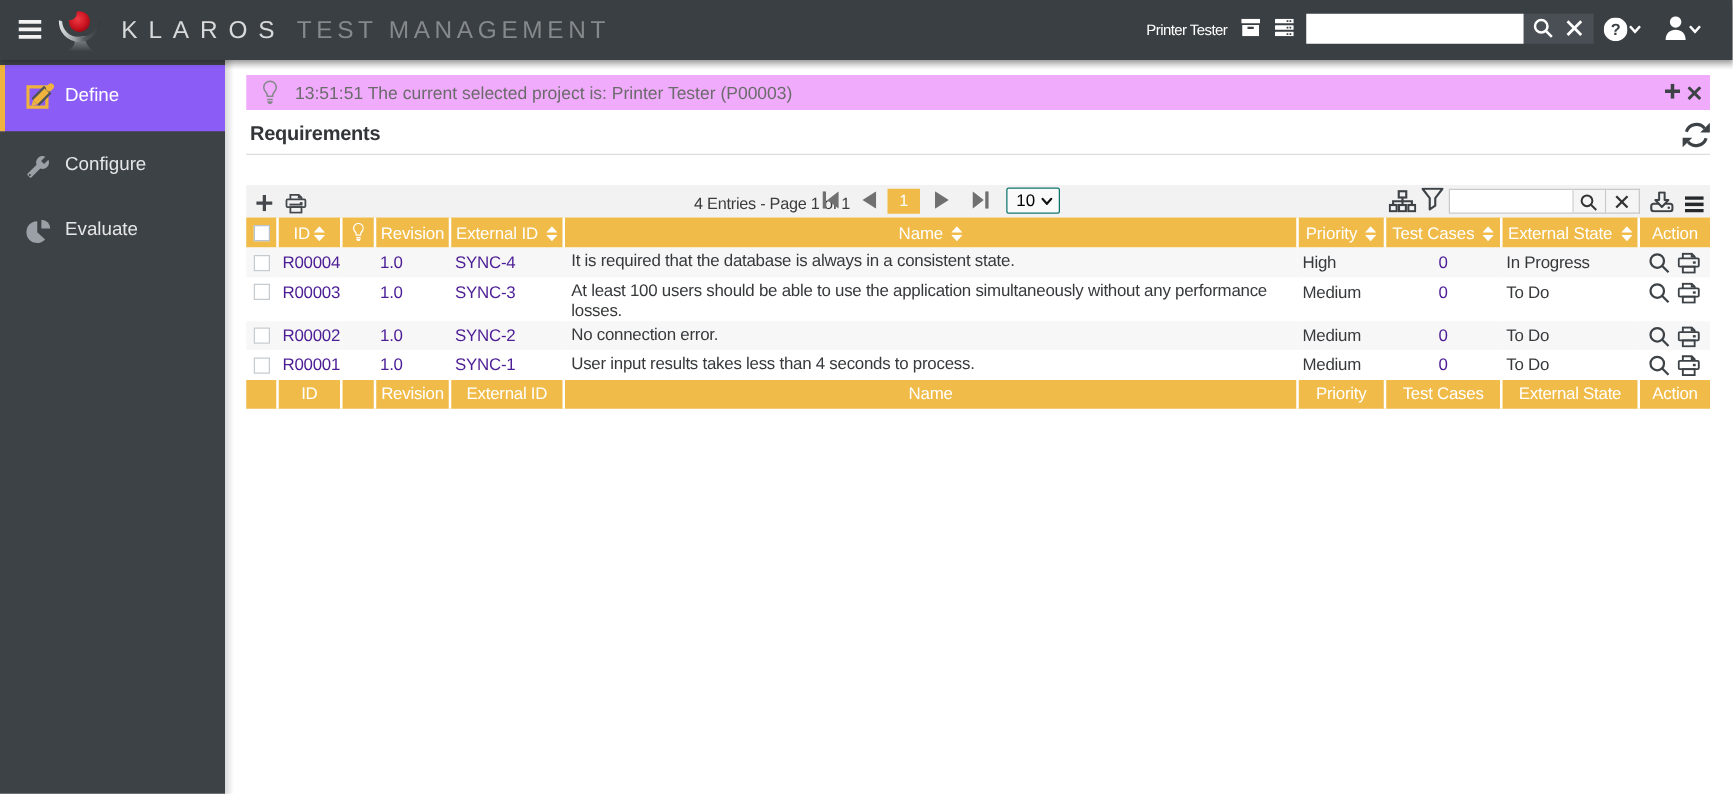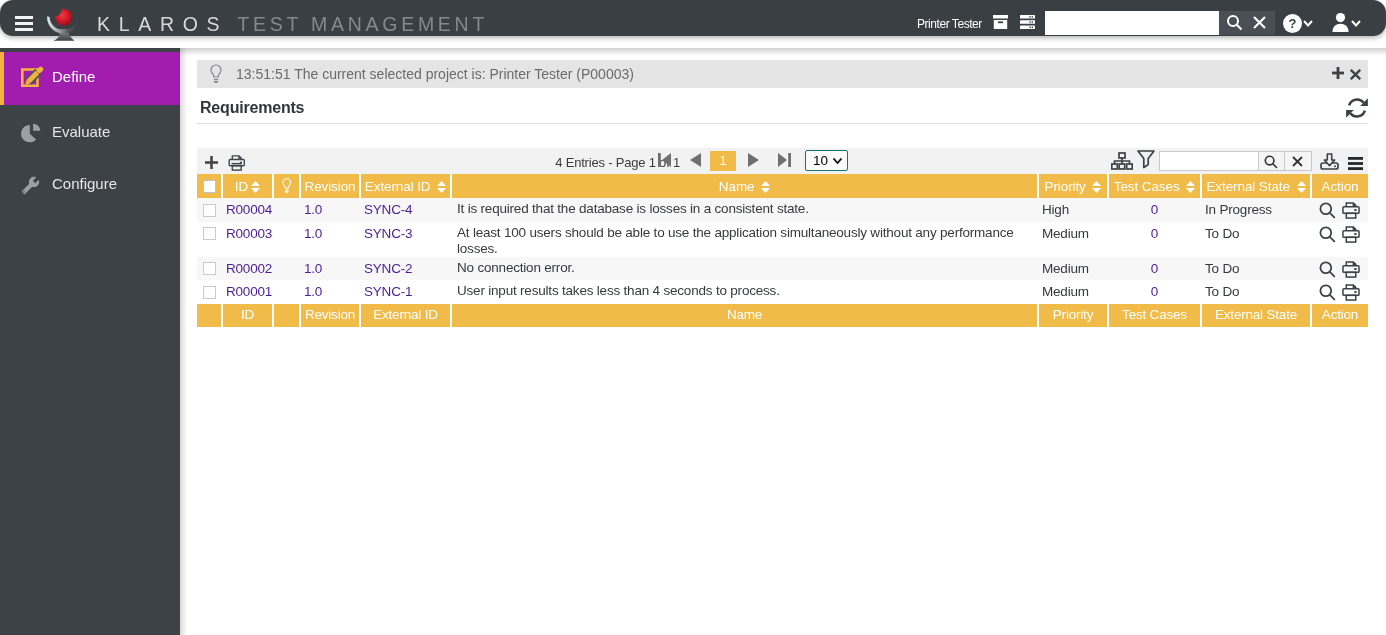--- a/index.html
+++ b/index.html
@@ -1,40 +1,40 @@
 <!DOCTYPE html>
 <html><head>
 <meta charset="utf-8">
 <style>
 * { margin:0; padding:0; box-sizing:border-box; }
 html,body { width:1386px; height:635px; overflow:hidden; font-family:"Liberation Sans", sans-serif; background:#fff; }
 
-#topbar { position:absolute; left:0; top:0; width:1386px; height:36px; background:#3a3f43; z-index:10; box-shadow:0 2px 5px rgba(0,0,0,.3);border-radius:13px; }
+#topbar { position:absolute; left:0; top:0; width:1386px; height:48px; background:#3a3f43; z-index:10; box-shadow:0 2px 5px rgba(0,0,0,.3); }
 #hamb { position:absolute; left:15px; top:16px; width:18px; height:15px; }
 #hamb div { height:2.6px; background:#f2f2f2; margin-bottom:3.4px; }
 #logo { position:absolute; left:46px; top:7px; }
 #brand { position:absolute; left:97px; top:13px; font-size:19.5px; letter-spacing:8.7px; color:#d7d9da; white-space:nowrap; }
 #brand .dim { color:#85898c; letter-spacing:3.74px; margin-left:9px; }
 #ptester { position:absolute; left:917px; top:17px; font-size:12px; letter-spacing:-0.45px; color:#fff; }
 .tbicon { position:absolute; top:15px; }
 #tsearch { position:absolute; left:1045px; top:11px; width:174px; height:24px; background:#fff; }
 #tsearchbtns { position:absolute; left:1219px; top:11px; width:56px; height:24px; background:#494f54; }
 
 #sidebar { position:absolute; left:0; top:48px; width:180px; height:587px; background:#3d4246; }
 .sbitem { position:relative; height:52px; display:flex; align-items:center; color:#e4e6e8; font-size:15px; }
 .sbitem svg { position:absolute; left:21px; }
 .sbitem span { position:absolute; left:52px; }
-.sbitem.active { background:#a21caf; border-left:4px solid #f0b43e; margin-top:4px; height:53px; }
+.sbitem.active { background:#8b5cf6; border-left:4px solid #f0b43e; margin-top:4px; height:53px; }
 .sbitem.active svg { left:17px; transform:translateY(-2.5px); }
 .sbitem.active span { left:48px; color:#fff; transform:translateY(-2px); }
 
 #content { position:absolute; left:180px; top:48px; width:1206px; height:587px; background:#fff; }
 #content .topshadow { position:absolute; left:0; top:0; width:1206px; height:8px; background:linear-gradient(to bottom, rgba(0,0,0,.18), rgba(0,0,0,0)); }
 #content .leftshadow { position:absolute; left:0; top:0; width:7px; height:587px; background:linear-gradient(to right, rgba(0,0,0,.15), rgba(0,0,0,0)); }
-#infobar { position:absolute; left:17px; top:12px; width:1171px; height:28px; background:#e5e5e5; color:#6b6b6b; font-size:14px; }
+#infobar { position:absolute; left:17px; top:12px; width:1171px; height:28px; background:#f0abfc; color:#6b6b6b; font-size:14px; }
 #infobar .txt { position:absolute; left:39px; top:6px; }
 #infobar svg.bulb { position:absolute; left:13px; top:4px; }
 #infobar .plus { position:absolute; left:1135px; top:7px; }
 #infobar .cross { position:absolute; left:1153px; top:8.5px; }
 #heading { position:absolute; left:20px; top:51px; font-size:16px; font-weight:bold; letter-spacing:-0.2px; color:#333538; }
 #refresh { position:absolute; left:1165px; top:48px; }
 #divider { position:absolute; left:17px; top:75px; width:1171px; height:1px; background:#ddd; }
 #toolbar { position:absolute; left:17px; top:100px; width:1171px; height:26px; background:#f2f2f3; }
 #toolbar .plus { position:absolute; left:8px; top:7.5px; }
 #toolbar .printer { position:absolute; left:31px; top:6.5px; }
@@ -154,34 +154,34 @@
     <svg width="23" height="23" viewBox="0 0 23 23">
         <rect x="1.3" y="5" width="15.2" height="16.2" fill="none" stroke="#f0b43e" stroke-width="2.6"></rect>
         <line x1="7.2" y1="17.2" x2="17.2" y2="7.2" stroke="#4d5357" stroke-width="8.5"></line>
         <line x1="7.2" y1="17.2" x2="16.4" y2="8" stroke="#f0b43e" stroke-width="5"></line>
         <path fill="#f0b43e" d="M4.2 20.2 L5.45 15.45 L8.95 18.95 Z"></path>
         <line x1="18.3" y1="6.1" x2="19.7" y2="4.7" stroke="#f0b43e" stroke-width="5" stroke-linecap="round"></line>
       </svg>
     <span>Define</span>
   </div>
   <div class="sbitem">
-    <svg width="20" height="19" viewBox="0 0 20 19" fill="#9aa0a5" style="transform:translateY(1.5px)">
-        <path d="M8.8 10.2 L8.8 1.5 A8.7 8.7 0 1 0 15.1 16.1 Z"></path>
-        <path d="M12.1 7.3 L12.1 0.2 A7.1 7.1 0 0 1 19.2 7.3 Z"></path>
-      </svg>
-    <span>Evaluate</span>
-  </div>
-  <div class="sbitem">
     <svg width="19" height="19" viewBox="0 0 24 24" fill="#9aa0a5" style="transform:translateY(2px)">
         <g transform="translate(24,0) scale(-1,1)">
           <path d="M22.7 19l-9.1-9.1c.9-2.3.4-5-1.5-6.9-2-2-5-2.4-7.4-1.3L9 6 6 9 1.6 4.7C.4 7.1.9 10.1 2.9 12.1c1.9 1.9 4.6 2.4 6.9 1.5l9.1 9.1c.4.4 1 .4 1.4 0l2.3-2.3c.5-.4.5-1.1.1-1.4z"></path>
           <circle cx="20.4" cy="20.2" r="1.1" fill="#3d4246"></circle>
         </g>
       </svg>
     <span>Configure</span>
+  </div>
+  <div class="sbitem">
+    <svg width="20" height="19" viewBox="0 0 20 19" fill="#9aa0a5" style="transform:translateY(1.5px)">
+        <path d="M8.8 10.2 L8.8 1.5 A8.7 8.7 0 1 0 15.1 16.1 Z"></path>
+        <path d="M12.1 7.3 L12.1 0.2 A7.1 7.1 0 0 1 19.2 7.3 Z"></path>
+      </svg>
+    <span>Evaluate</span>
   </div>
 </div>
 
 <div id="content">
   <div class="topshadow"></div>
   <div class="leftshadow"></div>
   <div id="infobar">
     <svg class="bulb" width="12" height="20" viewBox="0 0 12 20">
         <g fill="none" stroke="#86898c" stroke-width="1.2">
           <path d="M6 1 a5 5 0 0 1 5 5 c0 2.2 -1.4 3.2 -2.2 4.4 c-0.5 0.8 -0.6 1.6 -0.6 2.6 h-4.4 c0 -1 -0.1 -1.8 -0.6 -2.6 C2.4 9.2 1 8.2 1 6 a5 5 0 0 1 5 -5 Z"></path>
@@ -341,21 +341,21 @@
     <tbody>
       <tr class="odd">
         <td>
             <div class="cb"></div>
           </td>
         <td><a class="lnk pad">R00004</a></td>
         <td></td>
         <td><a class="lnk pad">1.0</a></td>
         <td><a class="lnk pad">SYNC-4</a></td>
         <td>
-            <div class="rowname">It is required that the database is losses in a consistent state.</div>
+            <div class="rowname">It is required that the database is always in a consistent state.</div>
           </td>
         <td><span class="pad">High</span></td>
         <td class="c"><a class="lnk">0</a></td>
         <td><span class="pad">In Progress</span></td>
         <td>
           <div class="acticons">
             <svg width="17" height="17" viewBox="0 0 17 17">
                 <circle cx="6.8" cy="6.8" r="5.4" fill="none" stroke="#3d4246" stroke-width="1.8"></circle>
                 <line x1="10.8" y1="10.8" x2="15.8" y2="15.8" stroke="#3d4246" stroke-width="1.8"></line>
               </svg>

